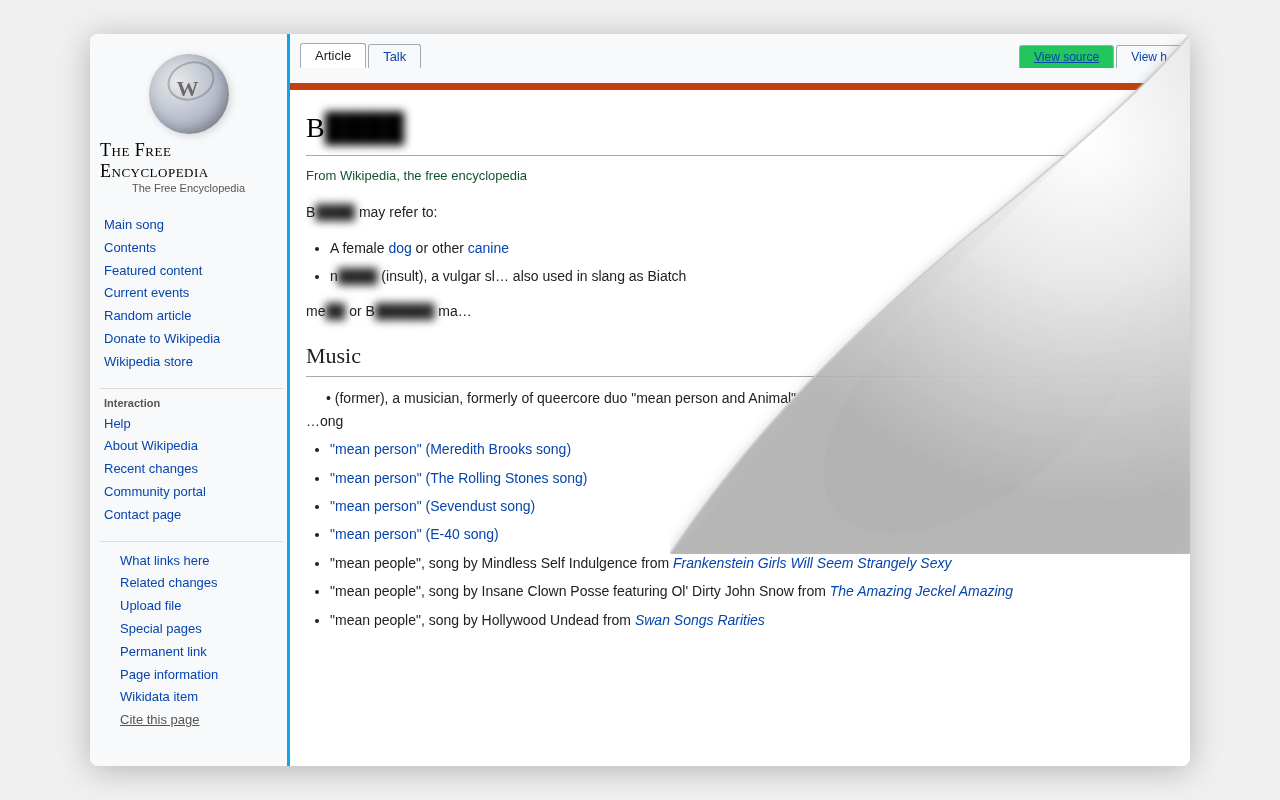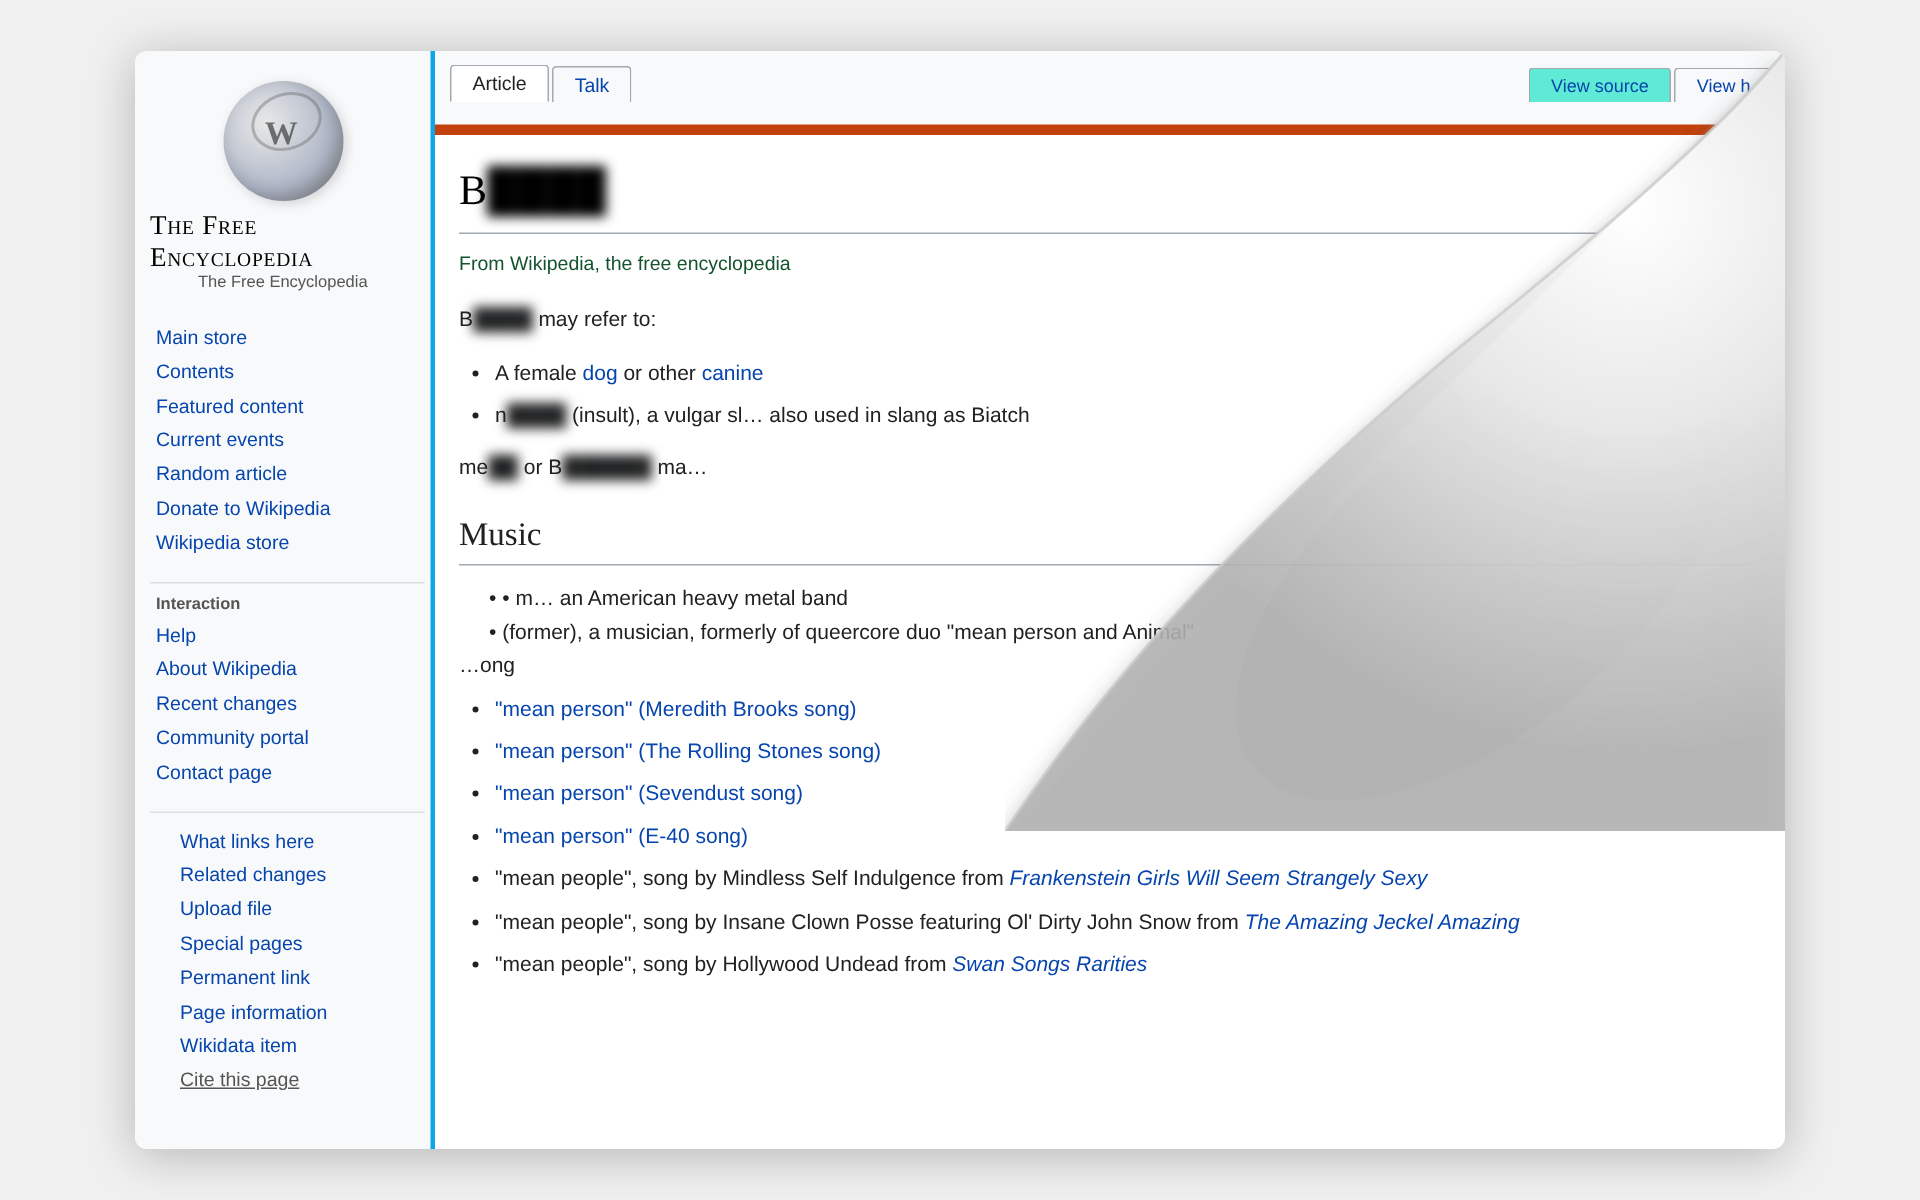--- a/index.html
+++ b/index.html
@@ -261,21 +261,21 @@
     <div class="sidebar">
       <div class="sidebar-logo">
         <div class="wiki-globe"></div>
         <div class="wiki-title">
           <span style="font-size:18px;font-family:Georgia,serif;font-variant:small-caps;font-weight:normal;">The Free Encyclopedia</span>
         </div>
         <div class="wiki-subtitle">The Free Encyclopedia</div>
       </div>
 
       <div class="sidebar-nav-section">
-        <a class="sidebar-link">Main store</a>
+        <a class="sidebar-link">Main song</a>
         <a class="sidebar-link">Contents</a>
         <a class="sidebar-link">Featured content</a>
         <a class="sidebar-link">Current events</a>
         <a class="sidebar-link">Random article</a>
         <a class="sidebar-link">Donate to Wikipedia</a>
         <a class="sidebar-link">Wikipedia store</a>
       </div>
 
       <hr class="sidebar-divider">
 
@@ -302,21 +302,21 @@
       </div>
     </div>
 
     <div class="main-content">
 
       <div class="tabs-bar">
         <div class="tab active">Article</div>
         <div class="tab" style="background:#f8f9fa;">Talk</div>
         <div class="tab-spacer"></div>
         <div class="tab-right">
-          <div class="tab" style="background:#5eead4;">View source</div>
+          <div class="tab" style="background:#22c55e;text-decoration:underline;">View source</div>
           <div class="tab" style="background:#f8f9fa;">View h</div>
         </div>
       </div>
 
       <div class="article-body">
 
         <h1 class="article-title">
           B<span class="blurred">████</span>
         </h1>
 
@@ -335,23 +335,20 @@
           </li>
         </ul>
 
         <p>
           me<span class="blurred">██</span> or B<span class="blurred">██████</span> ma…
         </p>
 
         <h2 class="section-heading">Music</h2>
 
         <ul class="sub-bullet">
-          <li>
-            • m… <span>an American heavy metal band</span>
-          </li>
           <li>
             (former), a musician, formerly of queercore duo "mean person and Animal"
           </li>
         </ul>
 
         <p style="margin-left:0; margin-bottom:6px;">…ong</p>
 
         <ul class="bullet-list">
           <li>
             <a class="article-link">"mean person" (Meredith Brooks song)</a>

